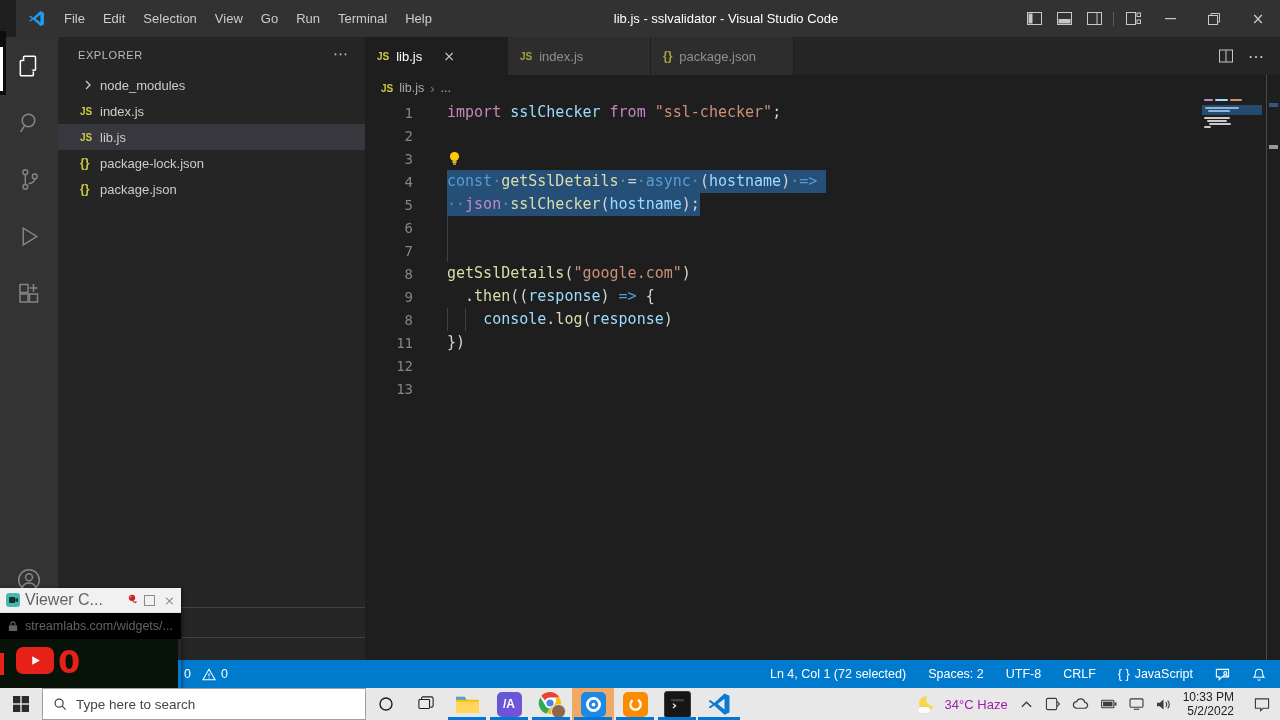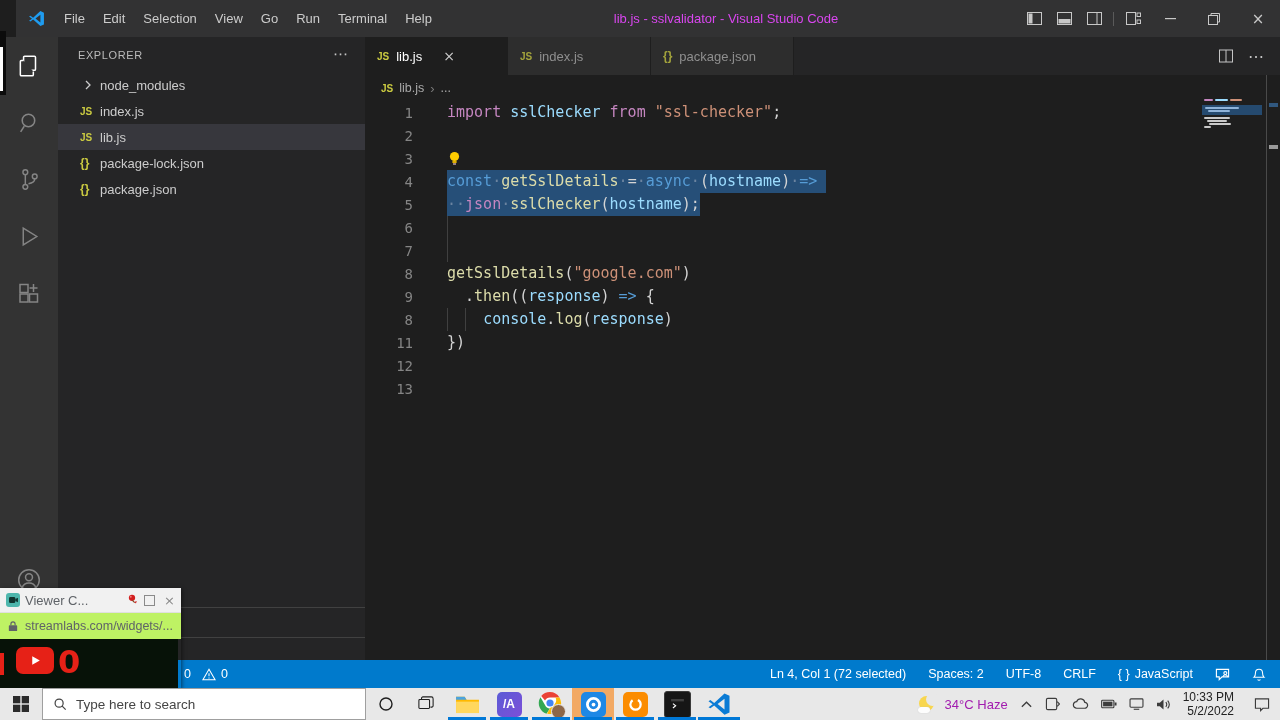--- a/index.html
+++ b/index.html
@@ -5,21 +5,21 @@
   html,body{margin:0;padding:0;}
   body{width:1280px;height:720px;position:relative;overflow:hidden;background:#1e1e1e;
        font-family:"Liberation Sans",sans-serif;-webkit-font-smoothing:antialiased;}
   svg{display:block}
 
   
   #titlebar{position:absolute;top:0;left:16px;right:0;height:37px;background:#323233;
             display:flex;align-items:center;color:#cccccc;font-size:13px;z-index:5}
   #vslogo{margin:0 10px 0 12px}
   .menu-item{padding:0 9px;line-height:37px;cursor:default}
-  #wtitle{position:absolute;left:710px;transform:translateX(-50%);color:#d946ef;font-size:13px;white-space:nowrap}
+  #wtitle{position:absolute;left:710px;transform:translateX(-50%);color:#ffffff;font-size:13px;white-space:nowrap}
   #wctrl{position:absolute;right:0;top:0;height:37px;display:flex;align-items:center}
   .layico{width:30px;height:37px;display:flex;align-items:center;justify-content:center}
   .vsep{width:1px;height:14px;background:#5a5a5a;margin:0 4px}
   .capbtn{width:44px;height:37px;display:flex;align-items:center;justify-content:center;color:#c8c8c8}
   .capx{font-size:15px;font-family:"DejaVu Sans",sans-serif}
 
   
   #activitybar{position:absolute;top:37px;left:0;width:58px;bottom:60px;background:#333333;z-index:4}
   .abicon{height:57px;display:flex;align-items:center;justify-content:center;color:#858585}
   .abicon.active{color:#ffffff}
@@ -78,25 +78,25 @@
   
   #statusbar{position:absolute;left:0;right:0;bottom:32px;height:28px;background:#007acc;color:#ffffff;
              font-size:12.5px;display:flex;align-items:center;z-index:6}
   #status-left{display:flex;align-items:center;gap:5px;padding-left:166px}
   #status-right{margin-left:auto;display:flex;align-items:center;gap:22px;padding-right:14px}
   .stitem{display:flex;align-items:center;gap:5px;white-space:nowrap}
 
   
   #overlay{position:absolute;left:0;top:588px;width:181px;z-index:40;box-shadow:1px 1px 4px rgba(0,0,0,.5)}
   #ov-title{height:24px;background:#f1f1f1;display:flex;align-items:center;padding:0 6px;gap:5px}
-  #ov-title .t{font-size:13px;color:#5f6368;flex:1;white-space:nowrap;overflow:hidden}
+  #ov-title .t{font-size:16px;color:#5f6368;flex:1;white-space:nowrap;overflow:hidden}
   #ov-fav{width:14px;height:14px;border-radius:3px;background:#4db6ac;display:flex;align-items:center;justify-content:center}
   #ov-max{width:9px;height:9px;border:1px solid #8a8a8a}
   #ov-close{color:#8a8a8a;font-size:13px;font-family:"DejaVu Sans",sans-serif;margin-left:4px}
-  #ov-addr{height:26px;background:#bef264;border-top:1px solid #e0e0e0;display:flex;align-items:center;gap:7px;padding:0 8px}
+  #ov-addr{height:26px;background:#000000;border-top:1px solid #e0e0e0;display:flex;align-items:center;gap:7px;padding:0 8px}
   #ov-url{font-size:12.5px;color:#5f6368;white-space:nowrap}
   #ov-widget{position:relative;width:178px;height:50px;background:#071208}
   #yt-logo{position:absolute;left:16px;top:8px;width:38px;height:27px;background:#e62117;border-radius:7px;
            display:flex;align-items:center;justify-content:center}
   #yt-count{position:absolute;left:58px;top:4px;color:#e62117;font-size:32px;font-weight:bold;font-family:"DejaVu Sans",sans-serif}
   #ov-redsliver{position:absolute;left:0;top:14px;width:4px;height:22px;background:#e62117}
 
   
   #taskbar{position:absolute;left:0;right:0;bottom:0;height:32px;background:#e8e8e8;display:flex;align-items:stretch;z-index:60}
   #tb-start{width:42px;display:flex;align-items:center;justify-content:center}

